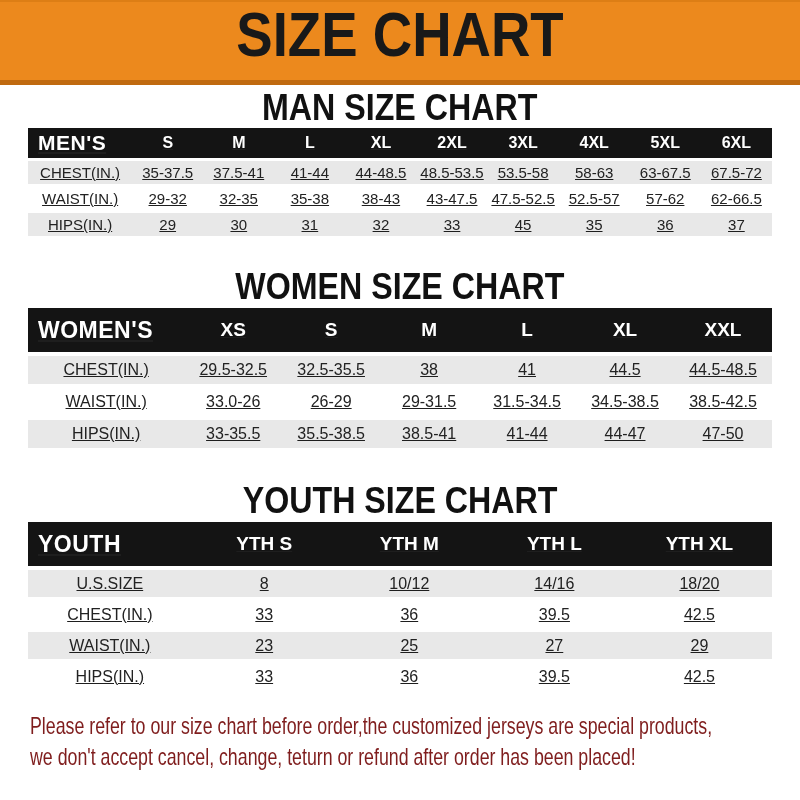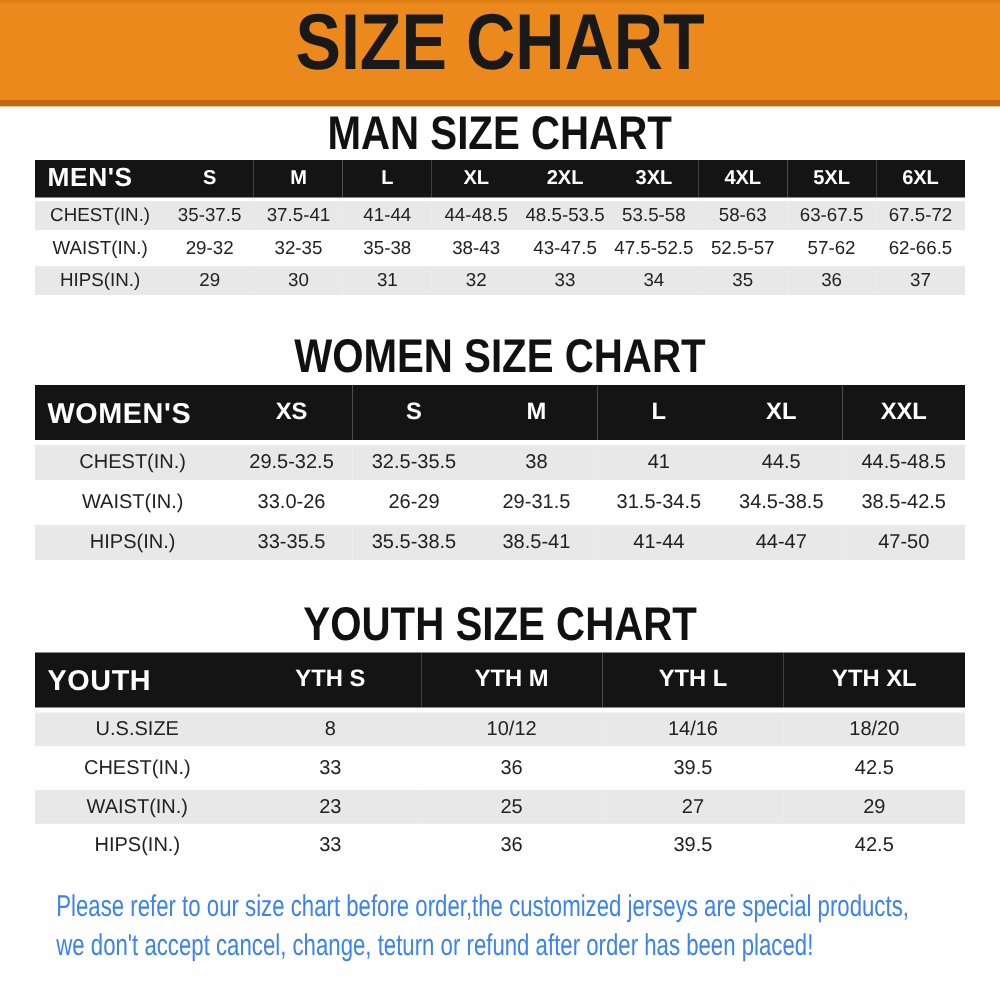--- a/index.html
+++ b/index.html
@@ -50,20 +50,21 @@
   .gap-md { margin-top: 29px; }
   .gap-lg { margin-top: 30px; }
 
   
   table.size-table {
     width: 744px;
     margin: 0 28px;
     border-collapse: separate;
     border-spacing: 0 3px;
     table-layout: fixed;
+    text-decoration: underline;
   }
   table.size-table.wide-rows { border-spacing: 0 4px; }
 
   tr.head-row th {
     background: #141414;
     color: #ffffff;
     font-weight: bold;
     text-align: center;
     vertical-align: middle;
   }
@@ -87,22 +88,22 @@
   tbody td {
     text-align: center;
     vertical-align: middle;
     color: #222222;
     background: #ffffff;
   }
   tbody tr:nth-child(odd) td { background: #E8E8E8; }
 
   
   .footer-note {
-    margin: 16px 0 0 45px;
-    color: #3b82f6;
+    margin: 16px 0 0 30px;
+    color: #7f1d1d;
   }
   .footer-note .line {
     font-size: 24px;
     line-height: 31px;
     white-space: nowrap;
     transform: scaleX(0.74);
     transform-origin: 0 50%;
   }
 </style>
 </head>
@@ -167,21 +168,21 @@
         <td>57-62</td>
         <td>62-66.5</td>
       </tr>
       <tr>
         <td>HIPS(IN.)</td>
         <td>29</td>
         <td>30</td>
         <td>31</td>
         <td>32</td>
         <td>33</td>
-        <td>34</td>
+        <td>45</td>
         <td>35</td>
         <td>36</td>
         <td>37</td>
       </tr>
     </tbody>
   </table>
 
 <div class="section-title gap-md">
   <span>WOMEN SIZE CHART</span>
 </div>

